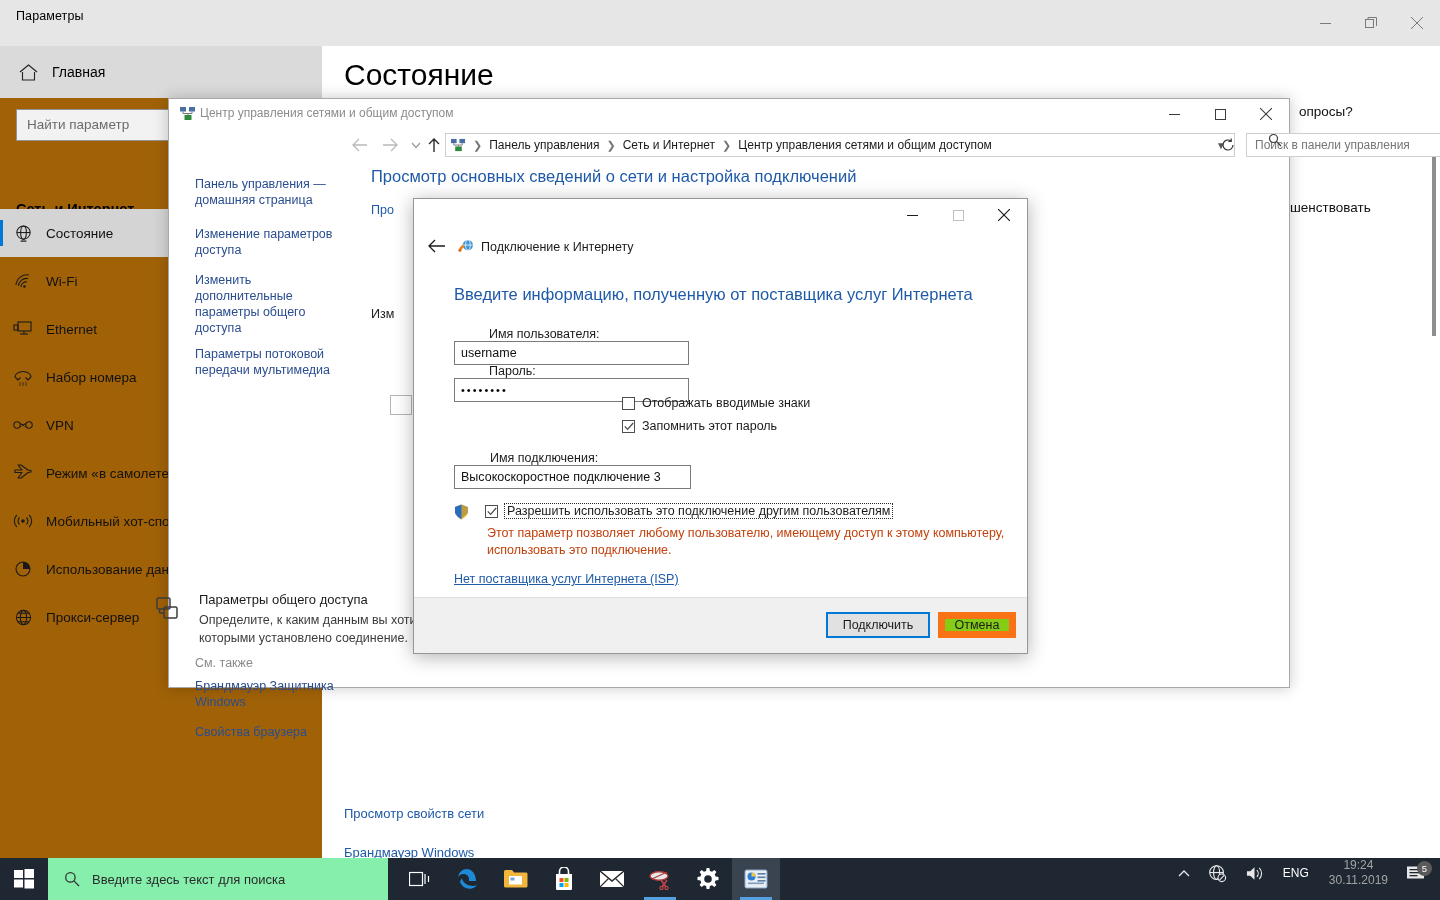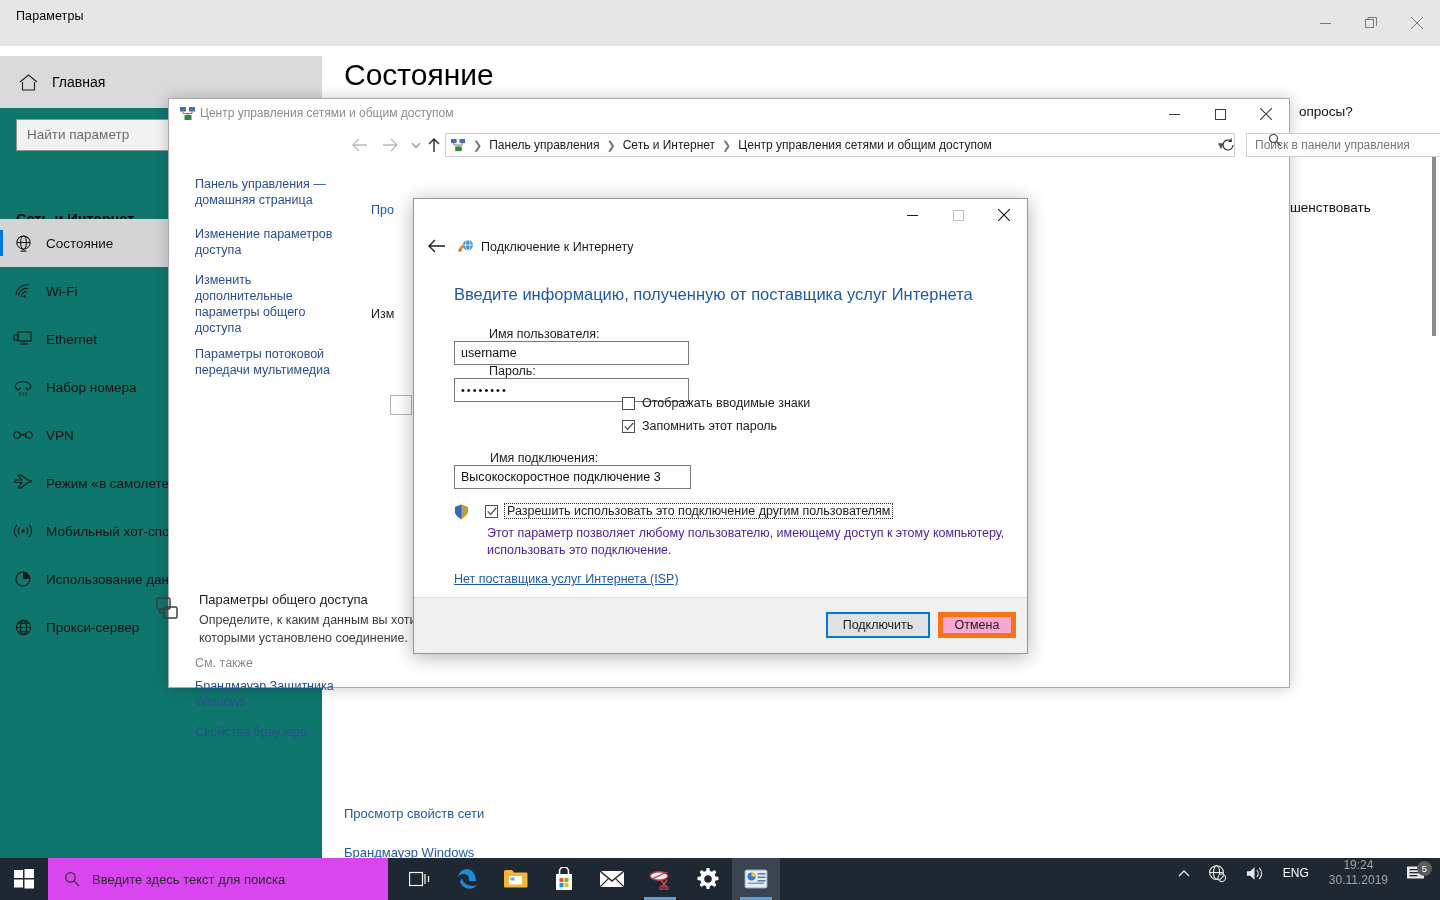--- a/index.html
+++ b/index.html
@@ -24,22 +24,22 @@
     font-size: 12.5px; color: #000; letter-spacing: .1px;
   }
   .win-btns { position: absolute; top: 0; right: 0; height: 46px; display: flex; }
   .win-btn {
     width: 46px; height: 46px; display: flex; align-items: center; justify-content: center;
     color: #7a7a7a;
   }
   .win-btn svg { display: block; }
 
   .settings-sidebar {
-    position: absolute; left: 0; top: 56px; width: 322px; height: 812px;
-    background: #0f766e;
+    position: absolute; left: 0; top: 46px; width: 322px; height: 812px;
+    background: #a16207;
   }
   .home-row {
     position: absolute; left: 0; top: 0; width: 322px; height: 52px;
     background: #dadada; display: flex; align-items: center;
   }
   .home-icon { margin-left: 15px; width: 26px; display: flex; justify-content: center; color: #222; }
   .home-label { margin-left: 11px; font-size: 14px; color: #000; }
 
   .search-param-box {
     position: absolute; left: 16px; top: 63px; width: 290px; height: 32px;
@@ -160,36 +160,36 @@
   .cbox {
     width: 13px; height: 13px; border: 1px solid #4d4d4d; background: #fff;
     display: flex; align-items: center; justify-content: center; flex: none;
   }
   .cbox svg { display: block; }
 
   .uac-row { position: absolute; left: 40px; top: 304px; display: flex; align-items: flex-start; gap: 8px; }
   .uac-shield { margin-top: 1px; flex: none; }
   .uac-cb-label { display: flex; align-items: center; gap: 6px; padding-left: 8px; }
   .uac-focus { border: 1px dotted #2b2b2b; padding: 0 2px; font-size: 12.5px; color: #1b1b1b; }
-  .uac-desc { position: absolute; left: 73px; top: 326px; width: 530px; font-size: 12.5px; color: #4c1d95; line-height: 17px; }
+  .uac-desc { position: absolute; left: 73px; top: 326px; width: 530px; font-size: 12.5px; color: #c2410c; line-height: 17px; }
   .isp-link { position: absolute; left: 40px; top: 373px; font-size: 12.5px; color: #1f5aa8; text-decoration: underline; }
 
   .dlg-footer { position: absolute; left: 0; bottom: 0; width: 613px; height: 56px; background: #f0f0f0; border-top: 1px solid #dfdfdf; }
   .btn {
     position: absolute; top: 14px; height: 26px; font-size: 12.5px; color: #1b1b1b;
-    background: #f9a8d4; border: 5px solid #f97316; display: flex; align-items: center; justify-content: center;
+    background: #84cc16; border: 7px solid #f97316; display: flex; align-items: center; justify-content: center;
   }
   .btn.primary { left: 412px; width: 104px; background: #e1e1e1; border: 2px solid #0078d7; }
   .btn.secondary { left: 524px; width: 78px; }
 
   
   .taskbar { position: absolute; left: 0; bottom: 0; width: 1440px; height: 42px; background: #1f2733; }
   .start-btn { position: absolute; left: 0; top: 0; width: 48px; height: 42px; display: flex; align-items: center; justify-content: center; }
   .tb-search {
-    position: absolute; left: 48px; top: 0; width: 340px; height: 42px; background: #d946ef;
+    position: absolute; left: 48px; top: 0; width: 340px; height: 42px; background: #86efac;
     display: flex; align-items: center;
   }
   .tb-search-ic { margin-left: 16px; color: #333; display: flex; }
   .tb-search-txt { margin-left: 12px; font-size: 13px; color: #2b2b2b; }
   .tb-apps { position: absolute; left: 396px; top: 0; height: 42px; display: flex; }
   .tb-app { width: 48px; height: 42px; display: flex; align-items: center; justify-content: center; position: relative; }
   .tb-app.active { background: #3a4350; }
   .tb-app.active::after, .tb-app.running::after {
     content: ""; position: absolute; left: 8px; bottom: 0; width: 32px; height: 3px; background: #54a0e0;
   }
@@ -464,20 +464,21 @@
         <div class="see-also">
           <div class="see-also-h">См. также</div>
           <a href="#" style="margin-left:0">Брандмауэр Защитника Windows</a>
           <a href="#" style="margin-left:0">Свойства браузера</a>
         </div>
       </div>
 
       <div class="cp-main"></div>
     </div>
 
+    <div class="cp-h1">Просмотр основных сведений о сети и настройка подключений</div>
     <div class="cp-bluefrag" style="left:202px; top:104px;">Про</div>
     <div class="cp-frag" style="left:202px; top:208px;">Изм</div>
     <div class="cp-tinybox"></div>
   </div>
 
   <div class="share-block">
     <span class="share-ic">
       <svg width="28" height="26" viewBox="0 0 28 26">
           <rect x="2" y="2" width="13" height="11" rx="1.5" fill="none" stroke="currentColor" stroke-width="1.5"></rect>
           <rect x="9" y="11" width="13" height="11" rx="1.5" fill="none" stroke="currentColor" stroke-width="1.5"></rect>

